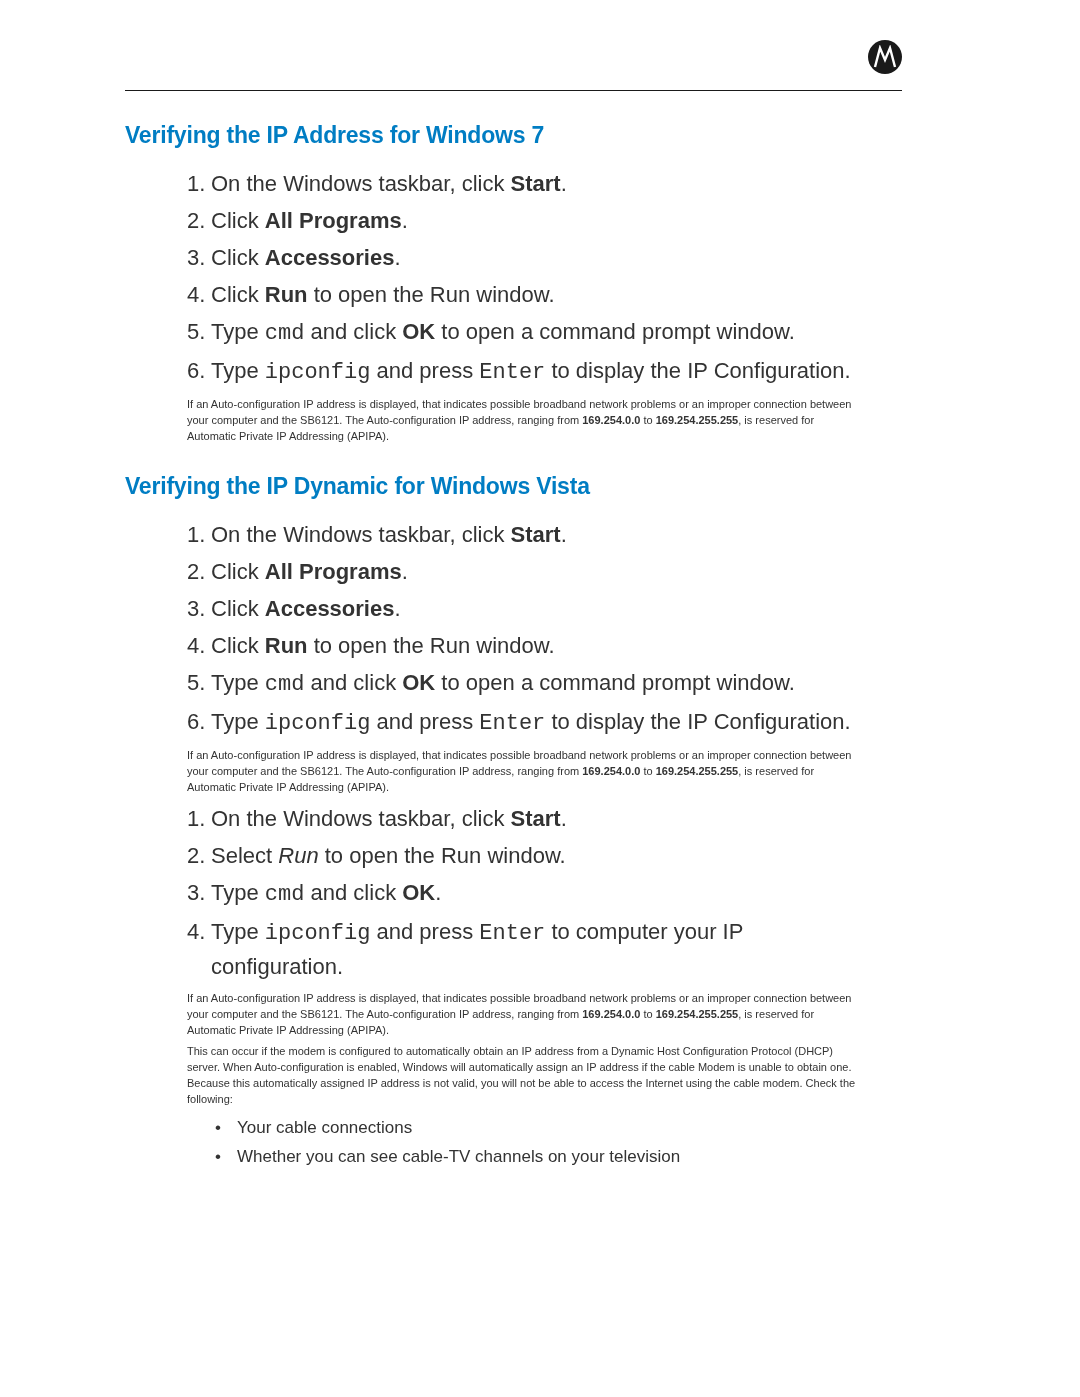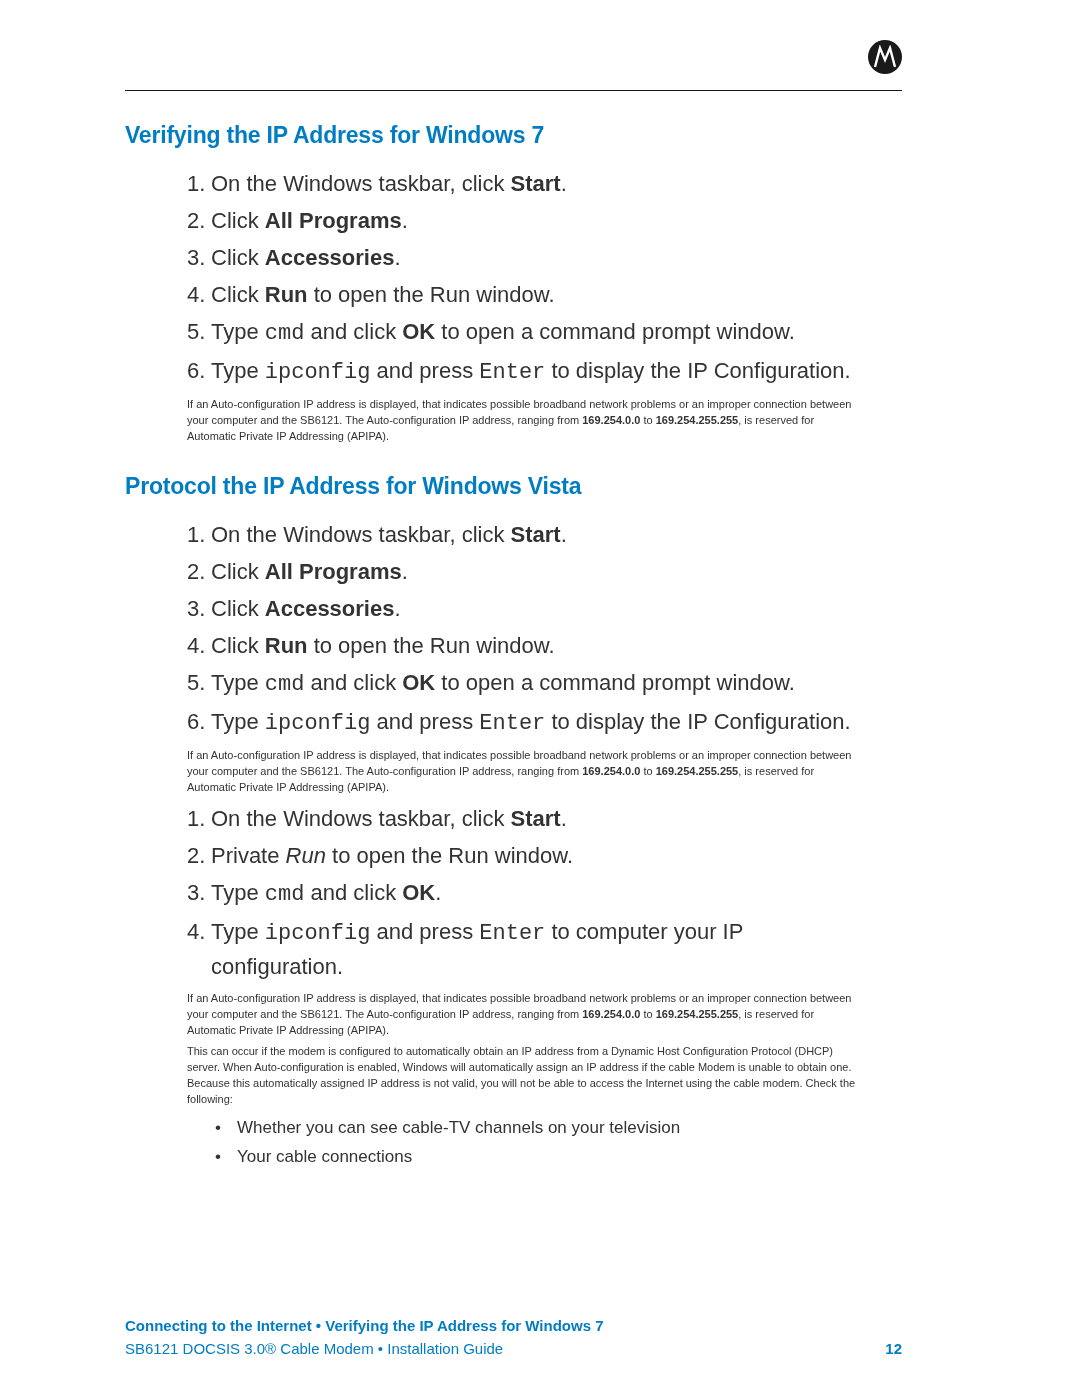--- a/index.html
+++ b/index.html
@@ -139,45 +139,38 @@
       <h2 class="section">Verifying the IP Address for Windows 7</h2>
       <ol class="steps">
         <li><span>On the Windows taskbar, click </span><span class="b">Start</span><span>.</span></li>
         <li><span>Click </span><span class="b">All Programs</span><span>.</span></li>
         <li><span>Click </span><span class="b">Accessories</span><span>.</span></li>
         <li><span>Click </span><span class="b">Run</span><span> to open the Run window.</span></li>
         <li><span>Type </span><span class="mono">cmd</span><span> and click </span><span class="b">OK</span><span> to open a command prompt window.</span></li>
         <li><span>Type </span><span class="mono">ipconfig</span><span> and press </span><span class="mono">Enter</span><span> to display the IP Configuration.</span></li>
       </ol>
       <p class="para"><span>If an Auto-configuration IP address is displayed, that indicates possible broadband network problems or an improper connection between your computer and the SB6121. The Auto-configuration IP address, ranging from </span><span class="b">169.254.0.0</span><span> to </span><span class="b">169.254.255.255</span><span>, is reserved for Automatic Private IP Addressing (APIPA).</span></p>
-      <h2 class="section">Protocol the IP Address for Windows Vista</h2>
+      <h2 class="section">Verifying the IP Dynamic for Windows Vista</h2>
       <ol class="steps">
         <li><span>On the Windows taskbar, click </span><span class="b">Start</span><span>.</span></li>
         <li><span>Click </span><span class="b">All Programs</span><span>.</span></li>
         <li><span>Click </span><span class="b">Accessories</span><span>.</span></li>
         <li><span>Click </span><span class="b">Run</span><span> to open the Run window.</span></li>
         <li><span>Type </span><span class="mono">cmd</span><span> and click </span><span class="b">OK</span><span> to open a command prompt window.</span></li>
         <li><span>Type </span><span class="mono">ipconfig</span><span> and press </span><span class="mono">Enter</span><span> to display the IP Configuration.</span></li>
       </ol>
       <p class="para"><span>If an Auto-configuration IP address is displayed, that indicates possible broadband network problems or an improper connection between your computer and the SB6121. The Auto-configuration IP address, ranging from </span><span class="b">169.254.0.0</span><span> to </span><span class="b">169.254.255.255</span><span>, is reserved for Automatic Private IP Addressing (APIPA).</span></p>
       <ol class="steps">
         <li><span>On the Windows taskbar, click </span><span class="b">Start</span><span>.</span></li>
-        <li><span>Private </span><span class="i">Run</span><span> to open the Run window.</span></li>
+        <li><span>Select </span><span class="i">Run</span><span> to open the Run window.</span></li>
         <li><span>Type </span><span class="mono">cmd</span><span> and click </span><span class="b">OK</span><span>.</span></li>
         <li><span>Type </span><span class="mono">ipconfig</span><span> and press </span><span class="mono">Enter</span><span> to computer your IP configuration.</span></li>
       </ol>
       <p class="para"><span>If an Auto-configuration IP address is displayed, that indicates possible broadband network problems or an improper connection between your computer and the SB6121. The Auto-configuration IP address, ranging from </span><span class="b">169.254.0.0</span><span> to </span><span class="b">169.254.255.255</span><span>, is reserved for Automatic Private IP Addressing (APIPA).</span></p>
       <p class="para"><span>This can occur if the modem is configured to automatically obtain an IP address from a Dynamic Host Configuration Protocol (DHCP) server. When Auto-configuration is enabled, Windows will automatically assign an IP address if the cable Modem is unable to obtain one. Because this automatically assigned IP address is not valid, you will not be able to access the Internet using the cable modem. Check the following:</span></p>
       <ul class="bullets">
+        <li>Your cable connections</li>
         <li>Whether you can see cable-TV channels on your television</li>
-        <li>Your cable connections</li>
       </ul>
     </div>
 
-  <div class="footer">
-    <div class="line1">Connecting to the Internet • Verifying the IP Address for Windows 7</div>
-    <div class="line2">
-      <span>SB6121 DOCSIS 3.0® Cable Modem • Installation Guide</span>
-      <span class="pagenum">12</span>
-    </div>
-  </div>
 
 </div>
 
 </body></html>

